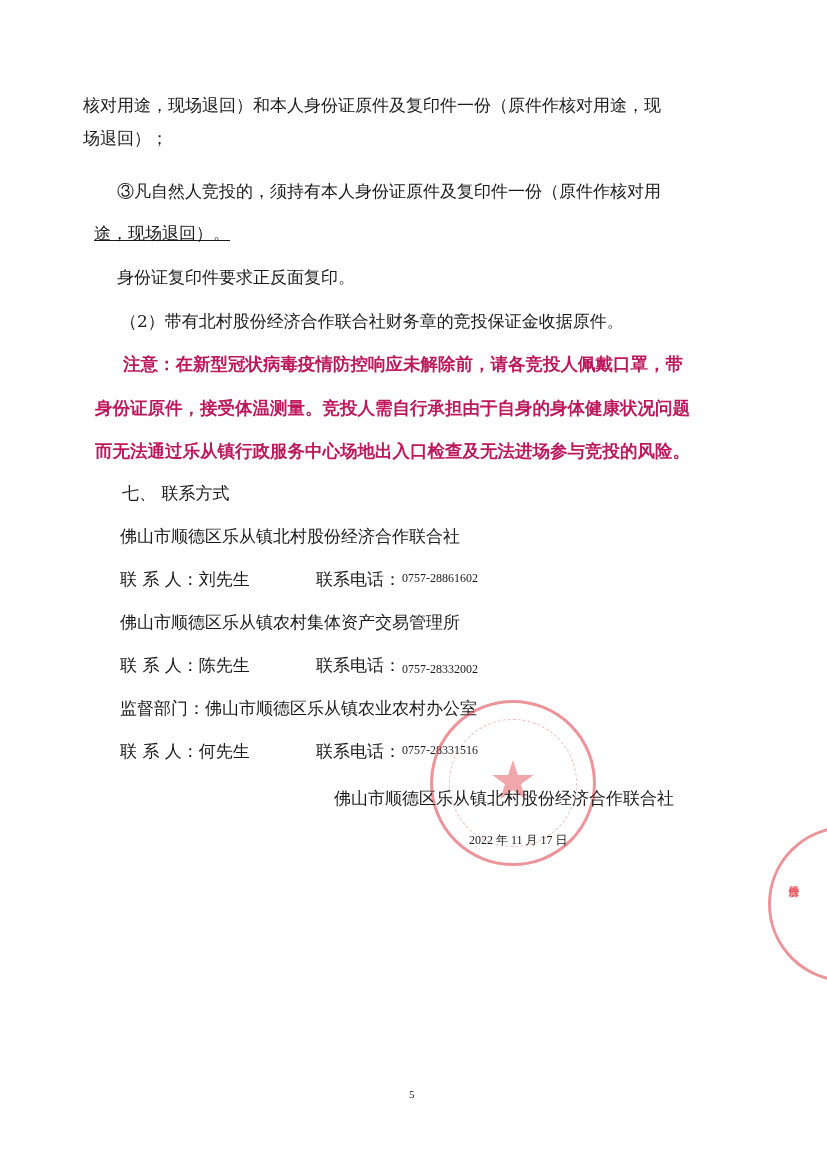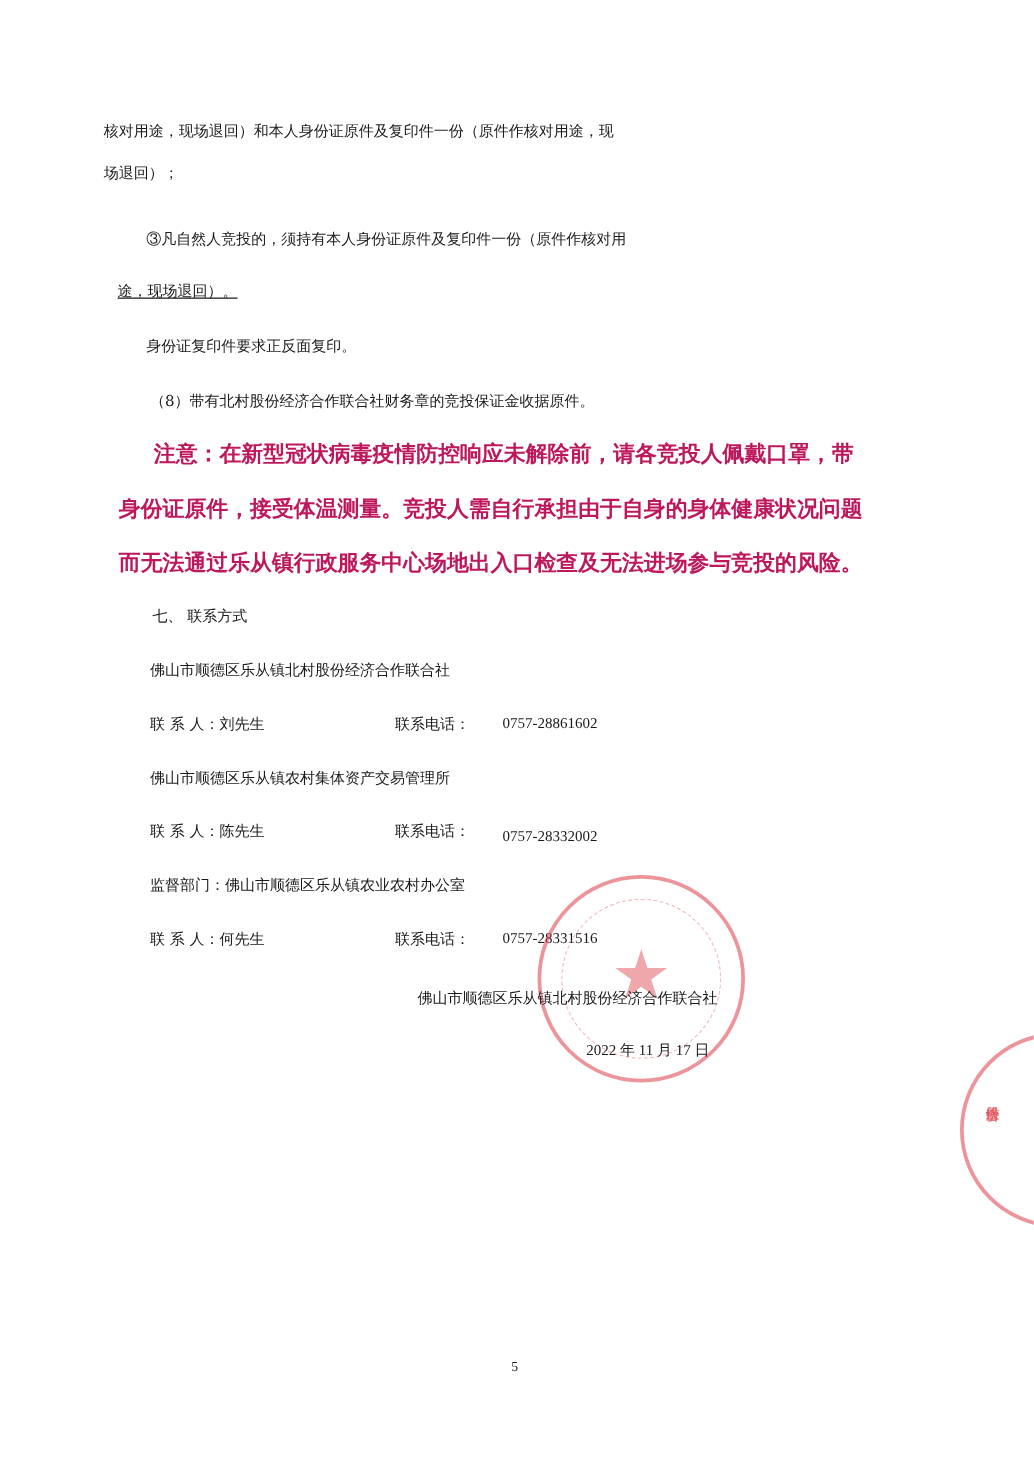--- a/index.html
+++ b/index.html
@@ -1,39 +1,39 @@
 <!DOCTYPE html>
 <html><head>
 <meta charset="utf-8">
 <style>
   html, body { margin:0; padding:0; background:#ffffff; }
   body { width:827px; height:1169px; position:relative; overflow:hidden;
          font-family: "DejaVu Serif", "Liberation Serif", serif; color:#1a1a1a; }
-  .line { position:absolute; font-size:12px; white-space:nowrap; line-height:22px; }
+  .line { position:absolute; font-size:17px; white-space:nowrap; line-height:22px; }
   .bold { font-weight:bold; font-size:17.5px; color:#be185d; }
   .num { font-family: "Liberation Serif", serif; font-size:12px; }
   .page-num { position:absolute; left:409px; top:1088px; font-size:11px; font-family:"Liberation Serif", serif; }
   .seal { position:absolute; border-radius:50%; border:3px solid rgba(220,60,70,0.55); }
   .seal-main { left:430px; top:700px; width:160px; height:160px; }
   .seal-inner { position:absolute; left:16px; top:16px; right:16px; bottom:16px; border-radius:50%; border:1px dashed rgba(220,60,70,0.35); }
   .seal-star { position:absolute; left:50%; top:48%; transform:translate(-50%,-50%); font-size:54px; color:rgba(220,60,70,0.45); font-family:"DejaVu Sans", sans-serif; }
   .seal-side { left:768px; top:826px; width:150px; height:150px; }
   .seal-text { position:absolute; font-size:11px; color:rgba(220,60,70,0.6); font-family:"DejaVu Sans", sans-serif; }
 </style>
 </head>
 <body>
 
 <div>
 
   <div class="line" style="left:83px; top:94px;">核对用途，现场退回）和本人身份证原件及复印件一份（原件作核对用途，现</div>
   <div class="line" style="left:83px; top:127px;">场退回）；</div>
   <div class="line" style="left:117px; top:180px;">③凡自然人竞投的，须持有本人身份证原件及复印件一份（原件作核对用</div>
   <div class="line" style="left:94px; top:222px;text-decoration:underline;">途，现场退回）。</div>
   <div class="line" style="left:117px; top:266px;">身份证复印件要求正反面复印。</div>
-  <div class="line" style="left:120px; top:310px;">（8）带有北村股份经济合作联合社财务章的竞投保证金收据原件。</div>
+  <div class="line" style="left:120px; top:310px;">（2）带有北村股份经济合作联合社财务章的竞投保证金收据原件。</div>
 
   <div class="line bold" style="left:123px; top:353px;">注意：在新型冠状病毒疫情防控响应未解除前，请各竞投人佩戴口罩，带</div>
   <div class="line bold" style="left:95px; top:397px;">身份证原件，接受体温测量。竞投人需自行承担由于自身的身体健康状况问题</div>
   <div class="line bold" style="left:95px; top:440px;text-align:center;">而无法通过乐从镇行政服务中心场地出入口检查及无法进场参与竞投的风险。</div>
 
   <div class="line" style="left:122px; top:482px;">七、 联系方式</div>
 
   <div class="line" style="left:120px; top:525px;">佛山市顺德区乐从镇北村股份经济合作联合社</div>
   <div class="line" style="left:120px; top:568px;">联 系 人：刘先生</div>
   <div class="line" style="left:316px; top:568px;">联系电话：</div>

